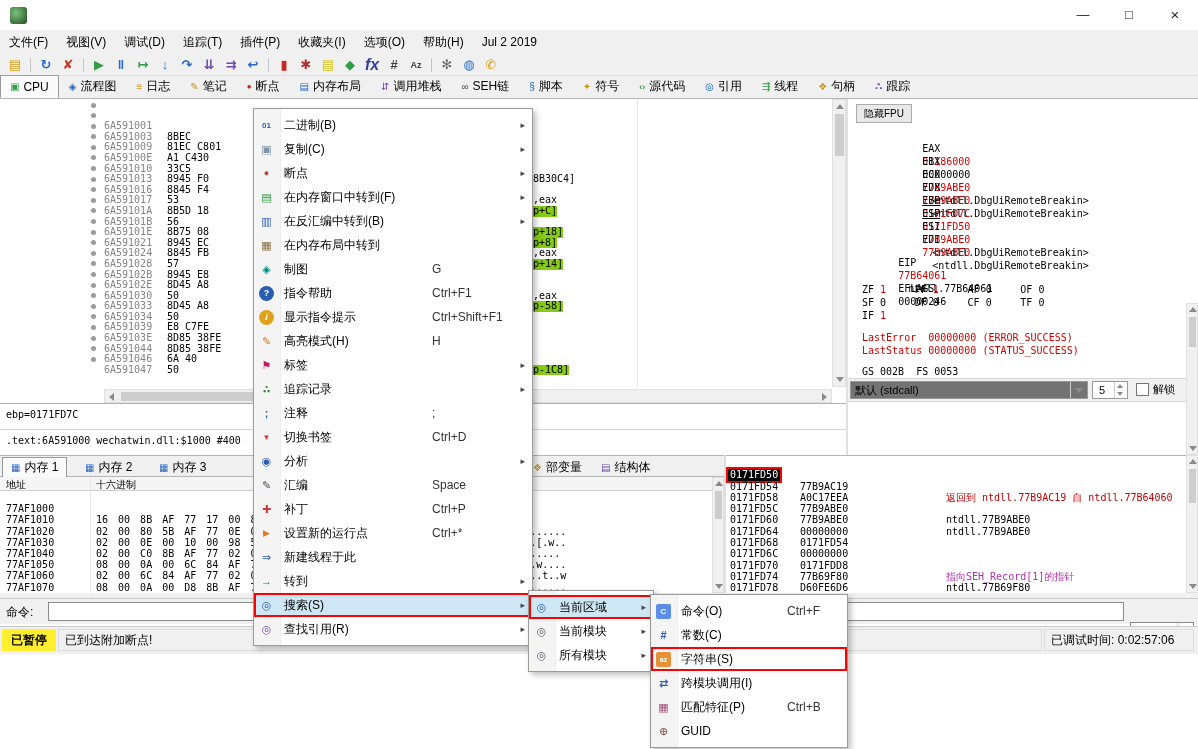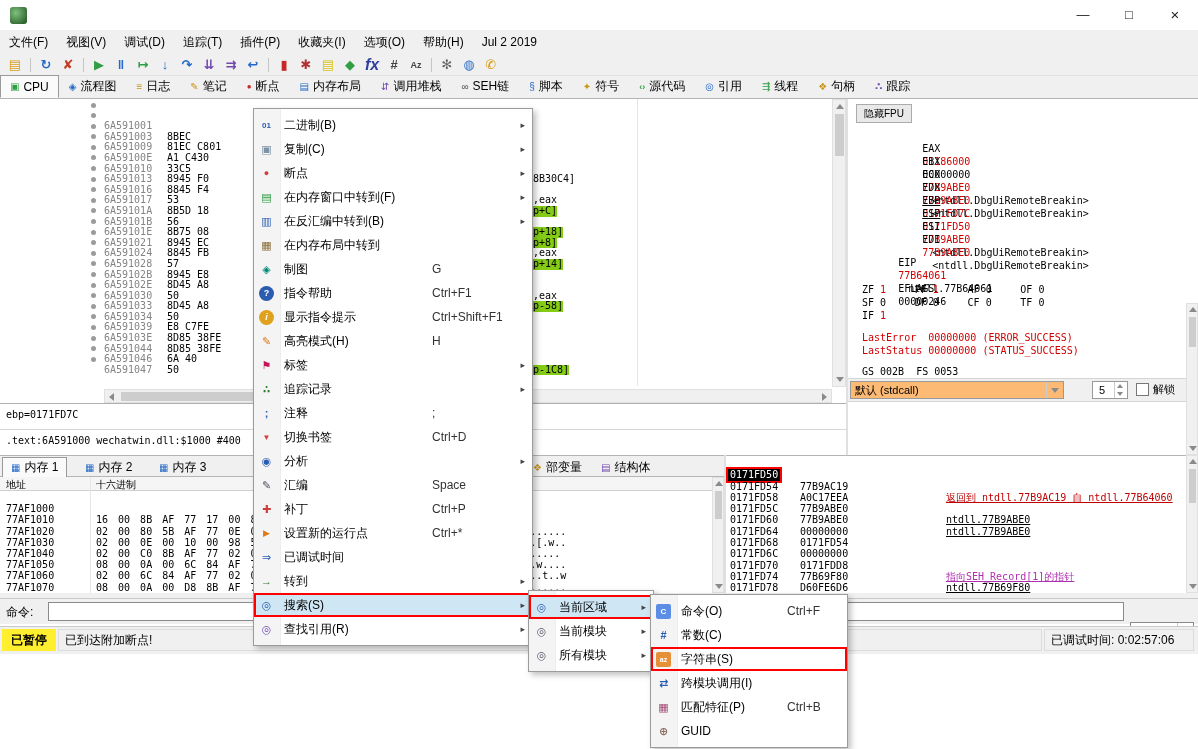--- a/index.html
+++ b/index.html
@@ -64,21 +64,21 @@
   .rsym{margin-left:10px;}
   .eiprow{position:absolute;left:14px;top:144px;}
   .eflrow{position:absolute;left:14px;top:170px;}
   .flagbox{position:absolute;left:14px;top:184px;width:220px;}
   .flag{display:inline-block;width:50px;height:13px;line-height:13px;font-family:"DejaVu Sans Mono","Liberation Mono",monospace;}
   .flagv[data-c="red"]{color:#d00000;}
   .lerr{position:absolute;left:14px;top:232px;color:#d00000;}
   .lsta{position:absolute;left:14px;top:245px;color:#d00000;}
   .segs{position:absolute;left:14px;top:266px;}
   .comborow{position:absolute;left:0;top:279px;right:0;height:22px;background:#f0f0f0;border-top:1px solid #d5d5d5;border-bottom:1px solid #d5d5d5;}
-  .ccombo{position:absolute;left:2px;top:2px;width:214px;height:18px;background:#fdba74;border:1px solid #999;font-size:11px;line-height:17px;padding-left:4px;box-sizing:border-box;}
+  .ccombo{position:absolute;left:2px;top:2px;width:238px;height:18px;background:#737373;border:1px solid #999;font-size:11px;line-height:17px;padding-left:4px;box-sizing:border-box;}
   .ccombo .dd{position:absolute;right:0;top:0;width:16px;height:16px;border-left:1px solid #ccc;display:flex;align-items:center;justify-content:center;}
   .spin{position:absolute;left:244px;top:2px;width:36px;height:18px;background:#fff;border:1px solid #999;box-sizing:border-box;font-size:11px;line-height:16px;padding-left:6px;}
   .spin .ud{position:absolute;right:0;top:0;width:12px;height:16px;border-left:1px solid #ccc;}
   .chk{position:absolute;left:288px;top:3px;display:flex;align-items:center;gap:4px;font-size:11px;}
   .chkbox{width:11px;height:11px;background:#fff;border:1px solid #777;}
   .argsbox{position:absolute;left:14px;top:303px;right:14px;bottom:0;}
   .arow{height:13px;line-height:13px;font-family:"DejaVu Sans Mono","Liberation Mono",monospace;white-space:pre;}
 
   
   .info{position:absolute;left:0;top:403px;width:846px;height:52px;background:#fff;border-top:1px solid #b0b0b0;box-sizing:border-box;font-size:10px;}
@@ -103,21 +103,21 @@
   .memsb{position:absolute;left:712px;top:477px;width:12px;height:116px;}
   .dsplit2{position:absolute;left:724px;top:455px;width:2px;height:138px;background:#e0e0e0;}
 
   
   .stack{position:absolute;left:726px;top:455px;width:460px;height:138px;background:#fff;overflow:hidden;font-size:10px;border-top:1px solid #b5b5b5;box-sizing:border-box;}
   .srows{position:absolute;left:0;top:2px;right:0;bottom:0;}
   .srow{position:relative;height:11.3px;line-height:11.3px;font-family:"DejaVu Sans Mono","Liberation Mono",monospace;white-space:pre;}
   .saddr{position:absolute;left:4px;}
   .saddr[data-sel="1"]{background:#000;color:#fff;padding:0 2px;left:2px;outline:2px solid #f00;outline-offset:0px;}
   .sval{position:absolute;left:74px;}
-  .scmt{position:absolute;left:220px;text-decoration:underline;}
+  .scmt{position:absolute;left:220px;}
   .scmt[data-c="red"]{color:#c00000;}
   .scmt[data-c="purple"]{color:#b030b0;}
   .stacksb{position:absolute;left:1186px;top:455px;width:12px;height:138px;}
 
   
   .cmdsplit{position:absolute;left:0;top:593px;width:1198px;height:5px;background:#f0f0f0;}
   .cmdbar{position:absolute;left:0;top:598px;width:1198px;height:26px;background:#f0f0f0;border-top:1px solid #c9c9c9;box-sizing:border-box;}
   .cmdlabel{position:absolute;left:6px;top:0;height:26px;line-height:26px;}
   .cmdinput{position:absolute;left:48px;top:3px;width:1076px;height:19px;background:#fff;border:1px solid #8a8a8a;box-sizing:border-box;font-size:11px;padding:0 4px;font-family:"DejaVu Sans Mono","Liberation Mono",monospace;}
   .cmdcombo{position:absolute;left:1130px;top:3px;width:64px;height:30px;background:#fff;border:1px solid #8a8a8a;box-sizing:border-box;font-size:11px;line-height:17px;padding-left:5px;margin-top:20px;}
@@ -972,21 +972,21 @@
 
       <div class="mrowi">
         <span class="mi" style="color:#e07b1a;font-size:9px">▶</span>
         <span class="mlabel">设置新的运行点</span>
         <span class="msc">Ctrl+*</span>
         <span class="marr"></span>
       </div>
 
       <div class="mrowi">
         <span class="mi" style="color:#2a5db0">⇒</span>
-        <span class="mlabel">已调试时间</span>
+        <span class="mlabel">新建线程于此</span>
         <span class="msc"></span>
         <span class="marr"></span>
       </div>
 
       <div class="mrowi">
         <span class="mi" style="color:#2e7d32;font-weight:bold">→</span>
         <span class="mlabel">转到</span>
         <span class="msc"></span>
         <span class="marr">▸</span>
       </div>

